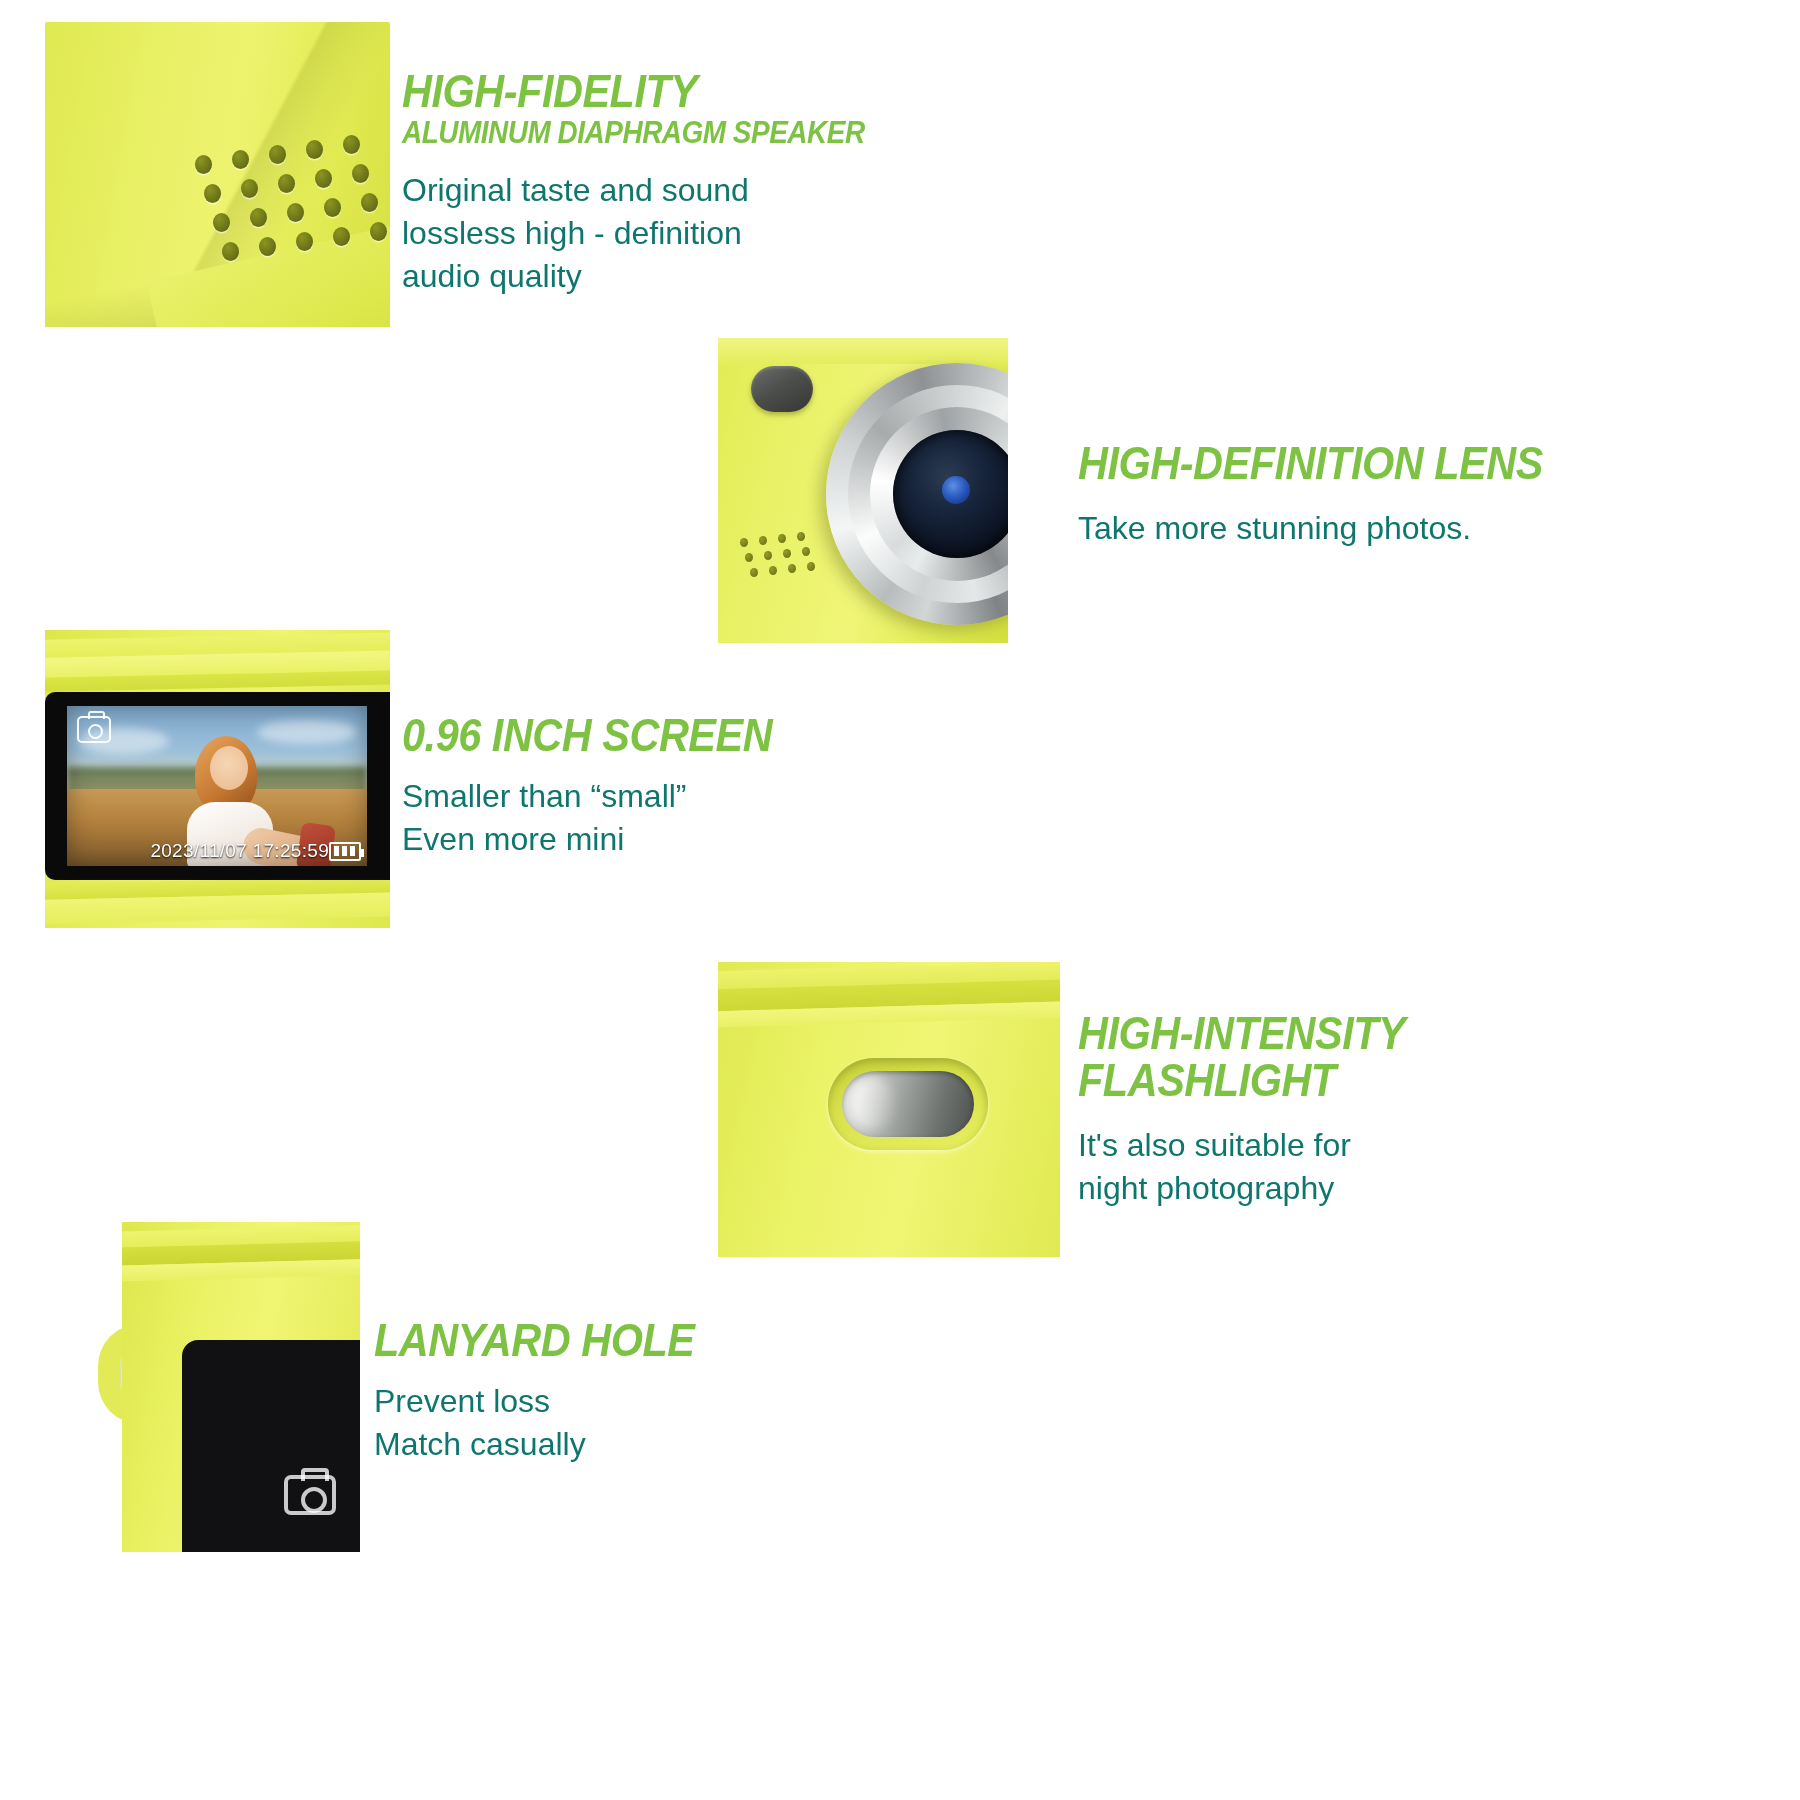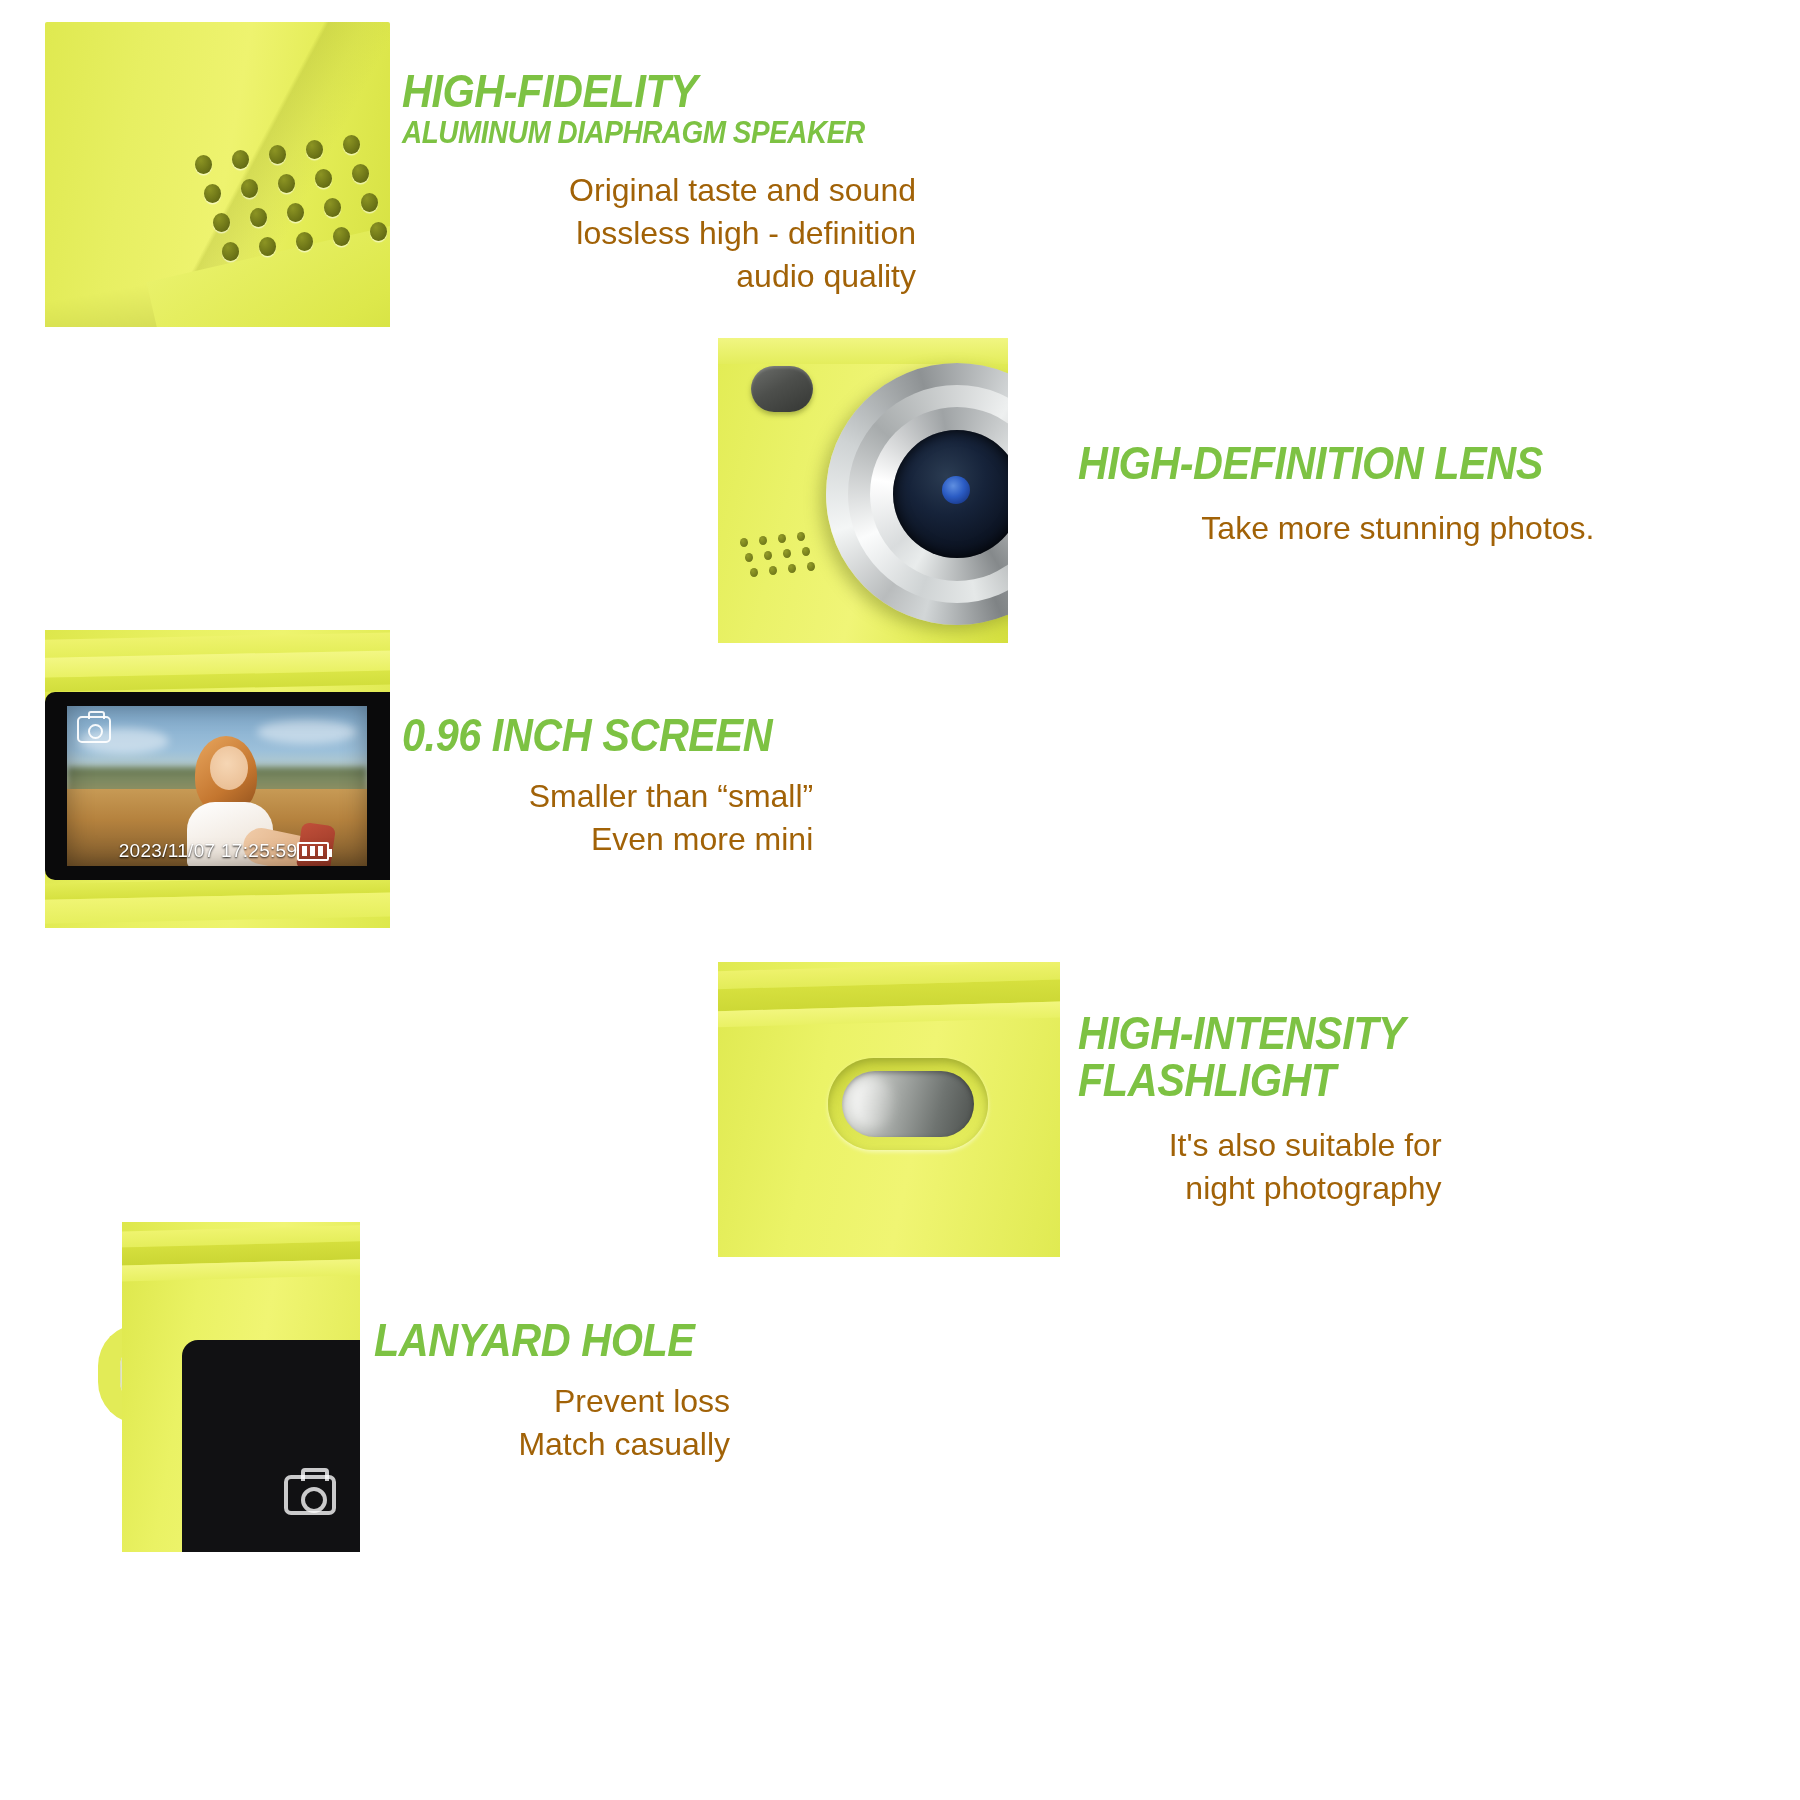--- a/index.html
+++ b/index.html
@@ -18,26 +18,25 @@
     font-style: italic;
     letter-spacing: -0.5px;
     line-height: 1.02;
     white-space: nowrap;
     transform: scaleX(0.9);
     transform-origin: left center;
   }
   .h-main  { font-size: 46px; }
   .h-sub   { font-size: 31px; margin-top: 2px; }
   .body-txt {
-    color: #a16207;
+    color: #0f766e;
     font-size: 32px;
     line-height: 1.35;
     font-weight: 400;
     white-space: pre-line;
-    text-align: right;
   }
   .txtblock { position: absolute; }
 
   
   #speaker-photo {
     position: absolute; left: 45px; top: 22px; width: 345px; height: 305px;
     background:
       linear-gradient(118deg, rgba(255,255,255,0.0) 55%, rgba(160,170,40,0.30) 56%, rgba(180,190,60,0.18) 63%, rgba(255,255,255,0) 70%),
       linear-gradient(100deg, #dfe950 0%, #e7ef62 26%, #eef36f 52%, #e3ec55 74%, #d6e142 100%);
     overflow: hidden;
@@ -180,21 +179,21 @@
   .cam-icon-lcd::before {
     content:""; position:absolute; left:9px; top:-7px; width:13px; height:6px;
     border:2.5px solid rgba(255,255,255,0.92); border-bottom:none; border-radius:3px 3px 0 0;
   }
   .cam-icon-lcd::after {
     content:""; position:absolute; left:9px; top:6px; width:11px; height:11px;
     border:2.5px solid rgba(255,255,255,0.92); border-radius:50%;
   }
   .osd-bar {
     position:absolute; left:0; right:0; bottom:0; height:30px;
-    display:flex; align-items:center; justify-content:center;
+    display:flex; align-items:center; justify-content:flex-end;
     padding:0 6px 0 20px;
   }
   .osd-time {
     color:#ffffff; font-size:19px; letter-spacing:0.3px;
     font-family:"Liberation Sans", sans-serif;
     text-shadow:0 1px 2px rgba(0,0,0,0.9);
     white-space:nowrap;
   }
   .batt { position:relative; width:32px; height:19px; border:2.2px solid #fff; border-radius:2px; }
   .batt::after { content:""; position:absolute; right:-5px; top:5px; width:3px; height:8px; background:#fff; }

